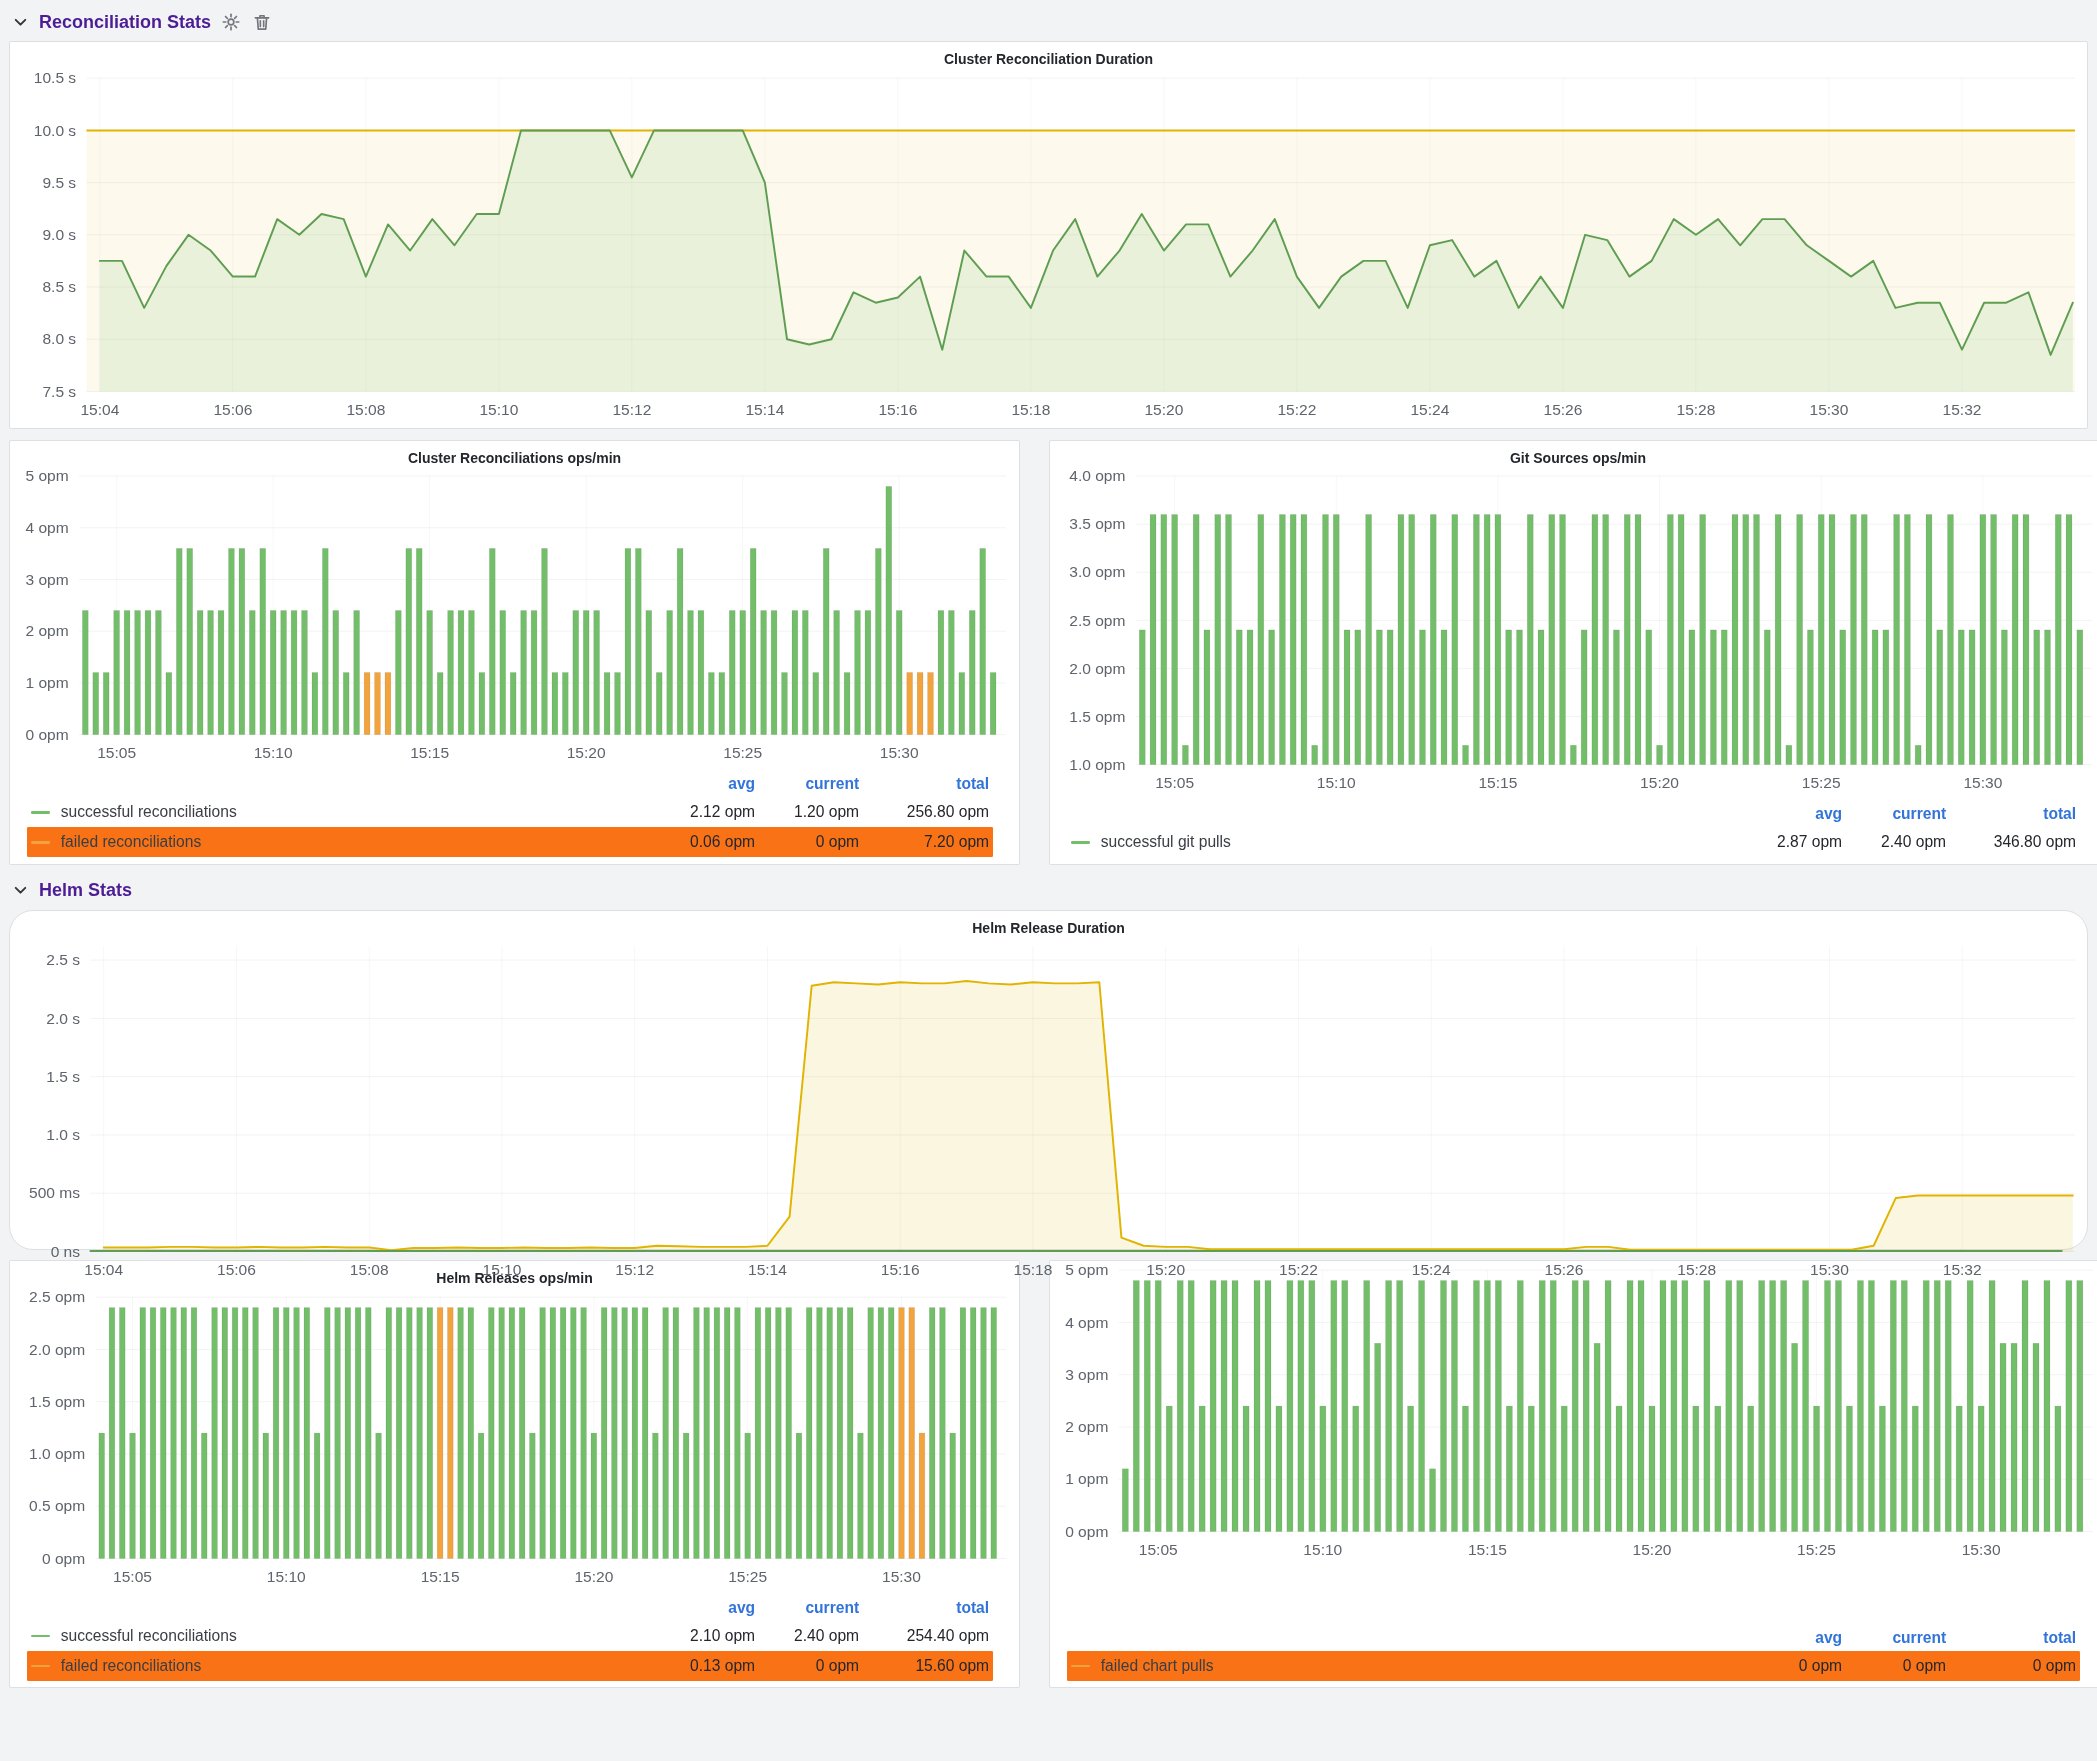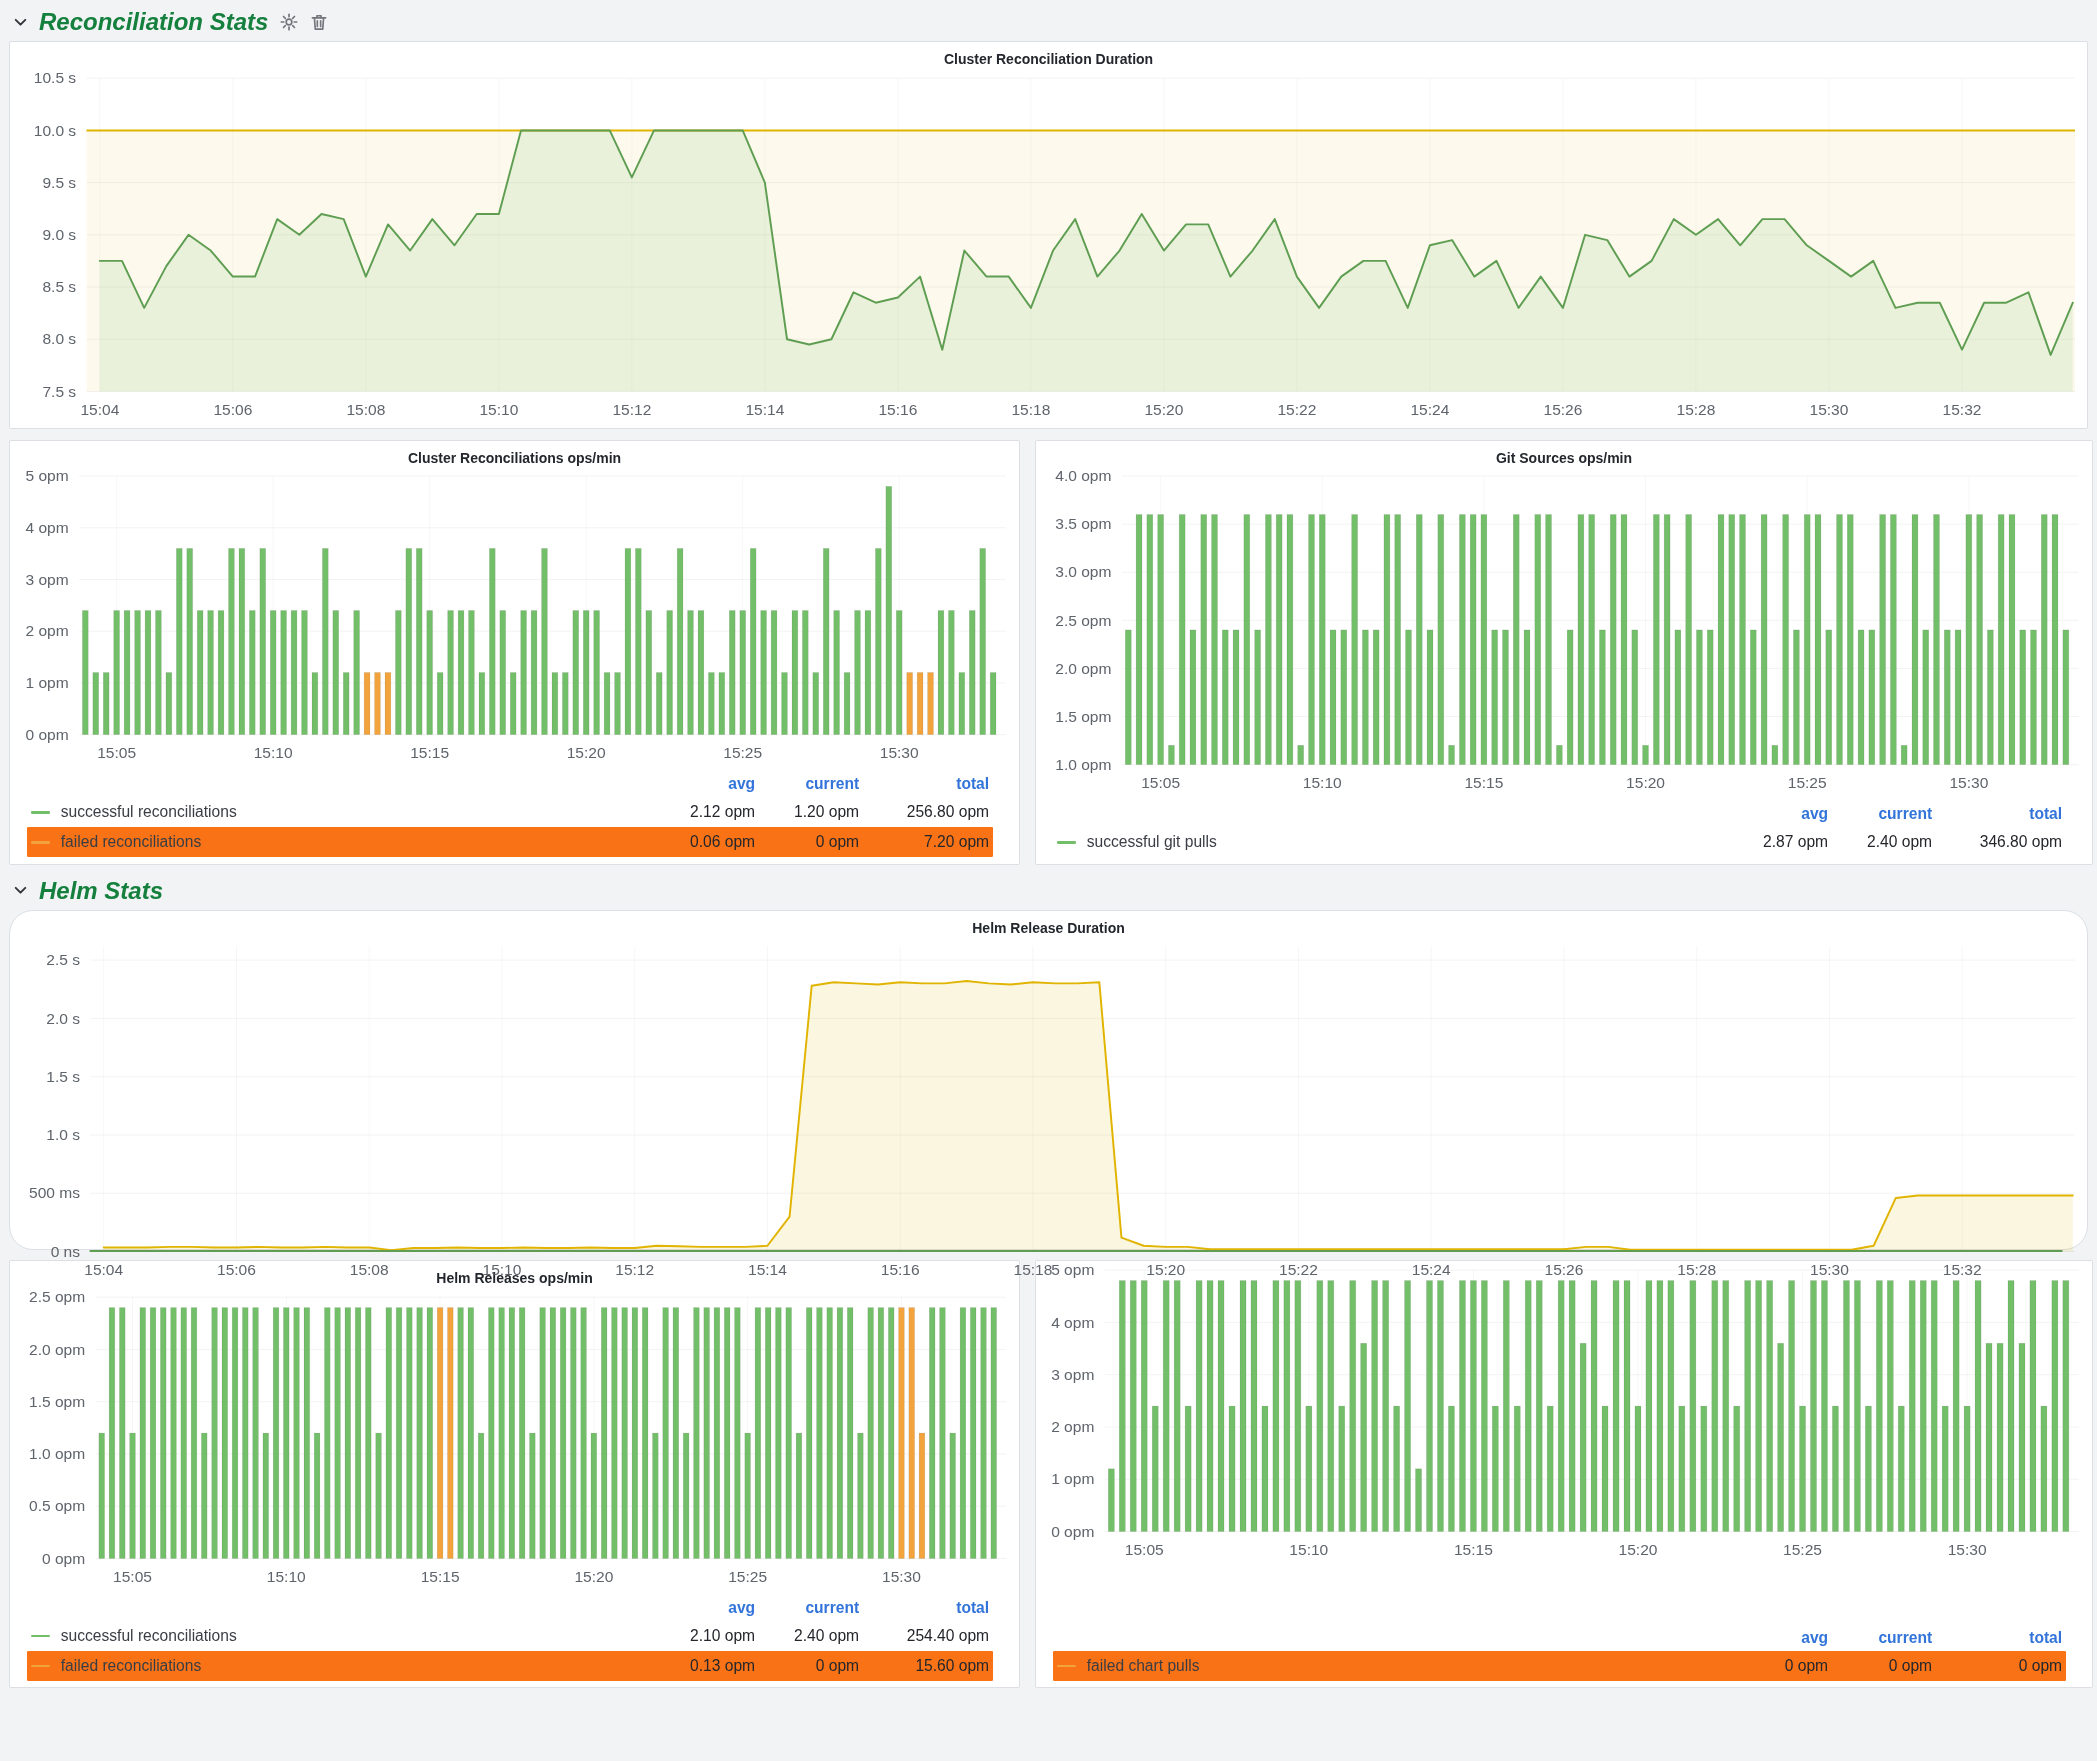--- a/index.html
+++ b/index.html
@@ -1,33 +1,33 @@
 <!DOCTYPE html>
 <html style="font-size:10.4px"><head>
 <meta charset="utf-8">
 <style>
   * { margin:0; padding:0; box-sizing:border-box; }
   html,body { width:2097px; background:#f2f3f5; font-family:"Liberation Sans",sans-serif; }
   body { height:1761px; padding:6.5px 9px 26px 9px; overflow:hidden; }
 
   .row-header { display:flex; align-items:center; gap:10.4px; height:31px; margin:0 0 3.9px 2.6px; }
-  .row-title { font-size:24px; font-weight:700; color:#15803d; cursor:pointer;font-style:italic; }
+  .row-title { font-size:18px; font-weight:700; color:#4c1d95; cursor:pointer; }
   .chev svg { width:17px; height:17px; display:block; }
   .row-icon { display:flex; align-items:center; }
   .row-icon svg { width:20px; height:20px; display:block; }
 
   .panel { background:#ffffff; border:0.6px solid #dcdfe4; border-radius:1.9px; display:flex; flex-direction:column; }
   .panel-title { text-align:center; font-size:14px; font-weight:600; color:#23262c; padding:9px 0 1.3px 0; cursor:pointer; flex:0 0 auto; }
   .panel-full { height:388px; margin-bottom:10.4px; }
   .panel-helm-duration { height:340px; margin-bottom:10.4px;border-radius:24px; }
   .chart { flex:1 1 auto; min-height:0; position:relative; }
   .chart svg { display:block; }
   .chart text { font-size:24px; fill:#5f646c; }
 
-  .panel-row { display:flex; gap:15px; margin-bottom:10.4px; }
+  .panel-row { display:flex; gap:29px; margin-bottom:10.4px; }
   .panel-row .panel { height:425px; }
   .panel-row.bottom .panel { height:428px; }
   .panel-left { flex:0 0 1010px; }
   .panel-right { flex:1 1 auto; }
 
   .legend { flex:0 0 auto; margin-top:auto; padding:0 26px 6.5px 17px; font-size:15.6px; }
   .legend-row { display:flex; align-items:center; height:30px; padding:0 3.9px; border-radius:1.3px; }
   .legend-row.head { height:26px; }
   .legend-row.alt { background:#f97316; }
   .l-name { flex:1 1 auto; display:flex; align-items:center; gap:10.4px; color:#3a3d44; cursor:pointer; }

